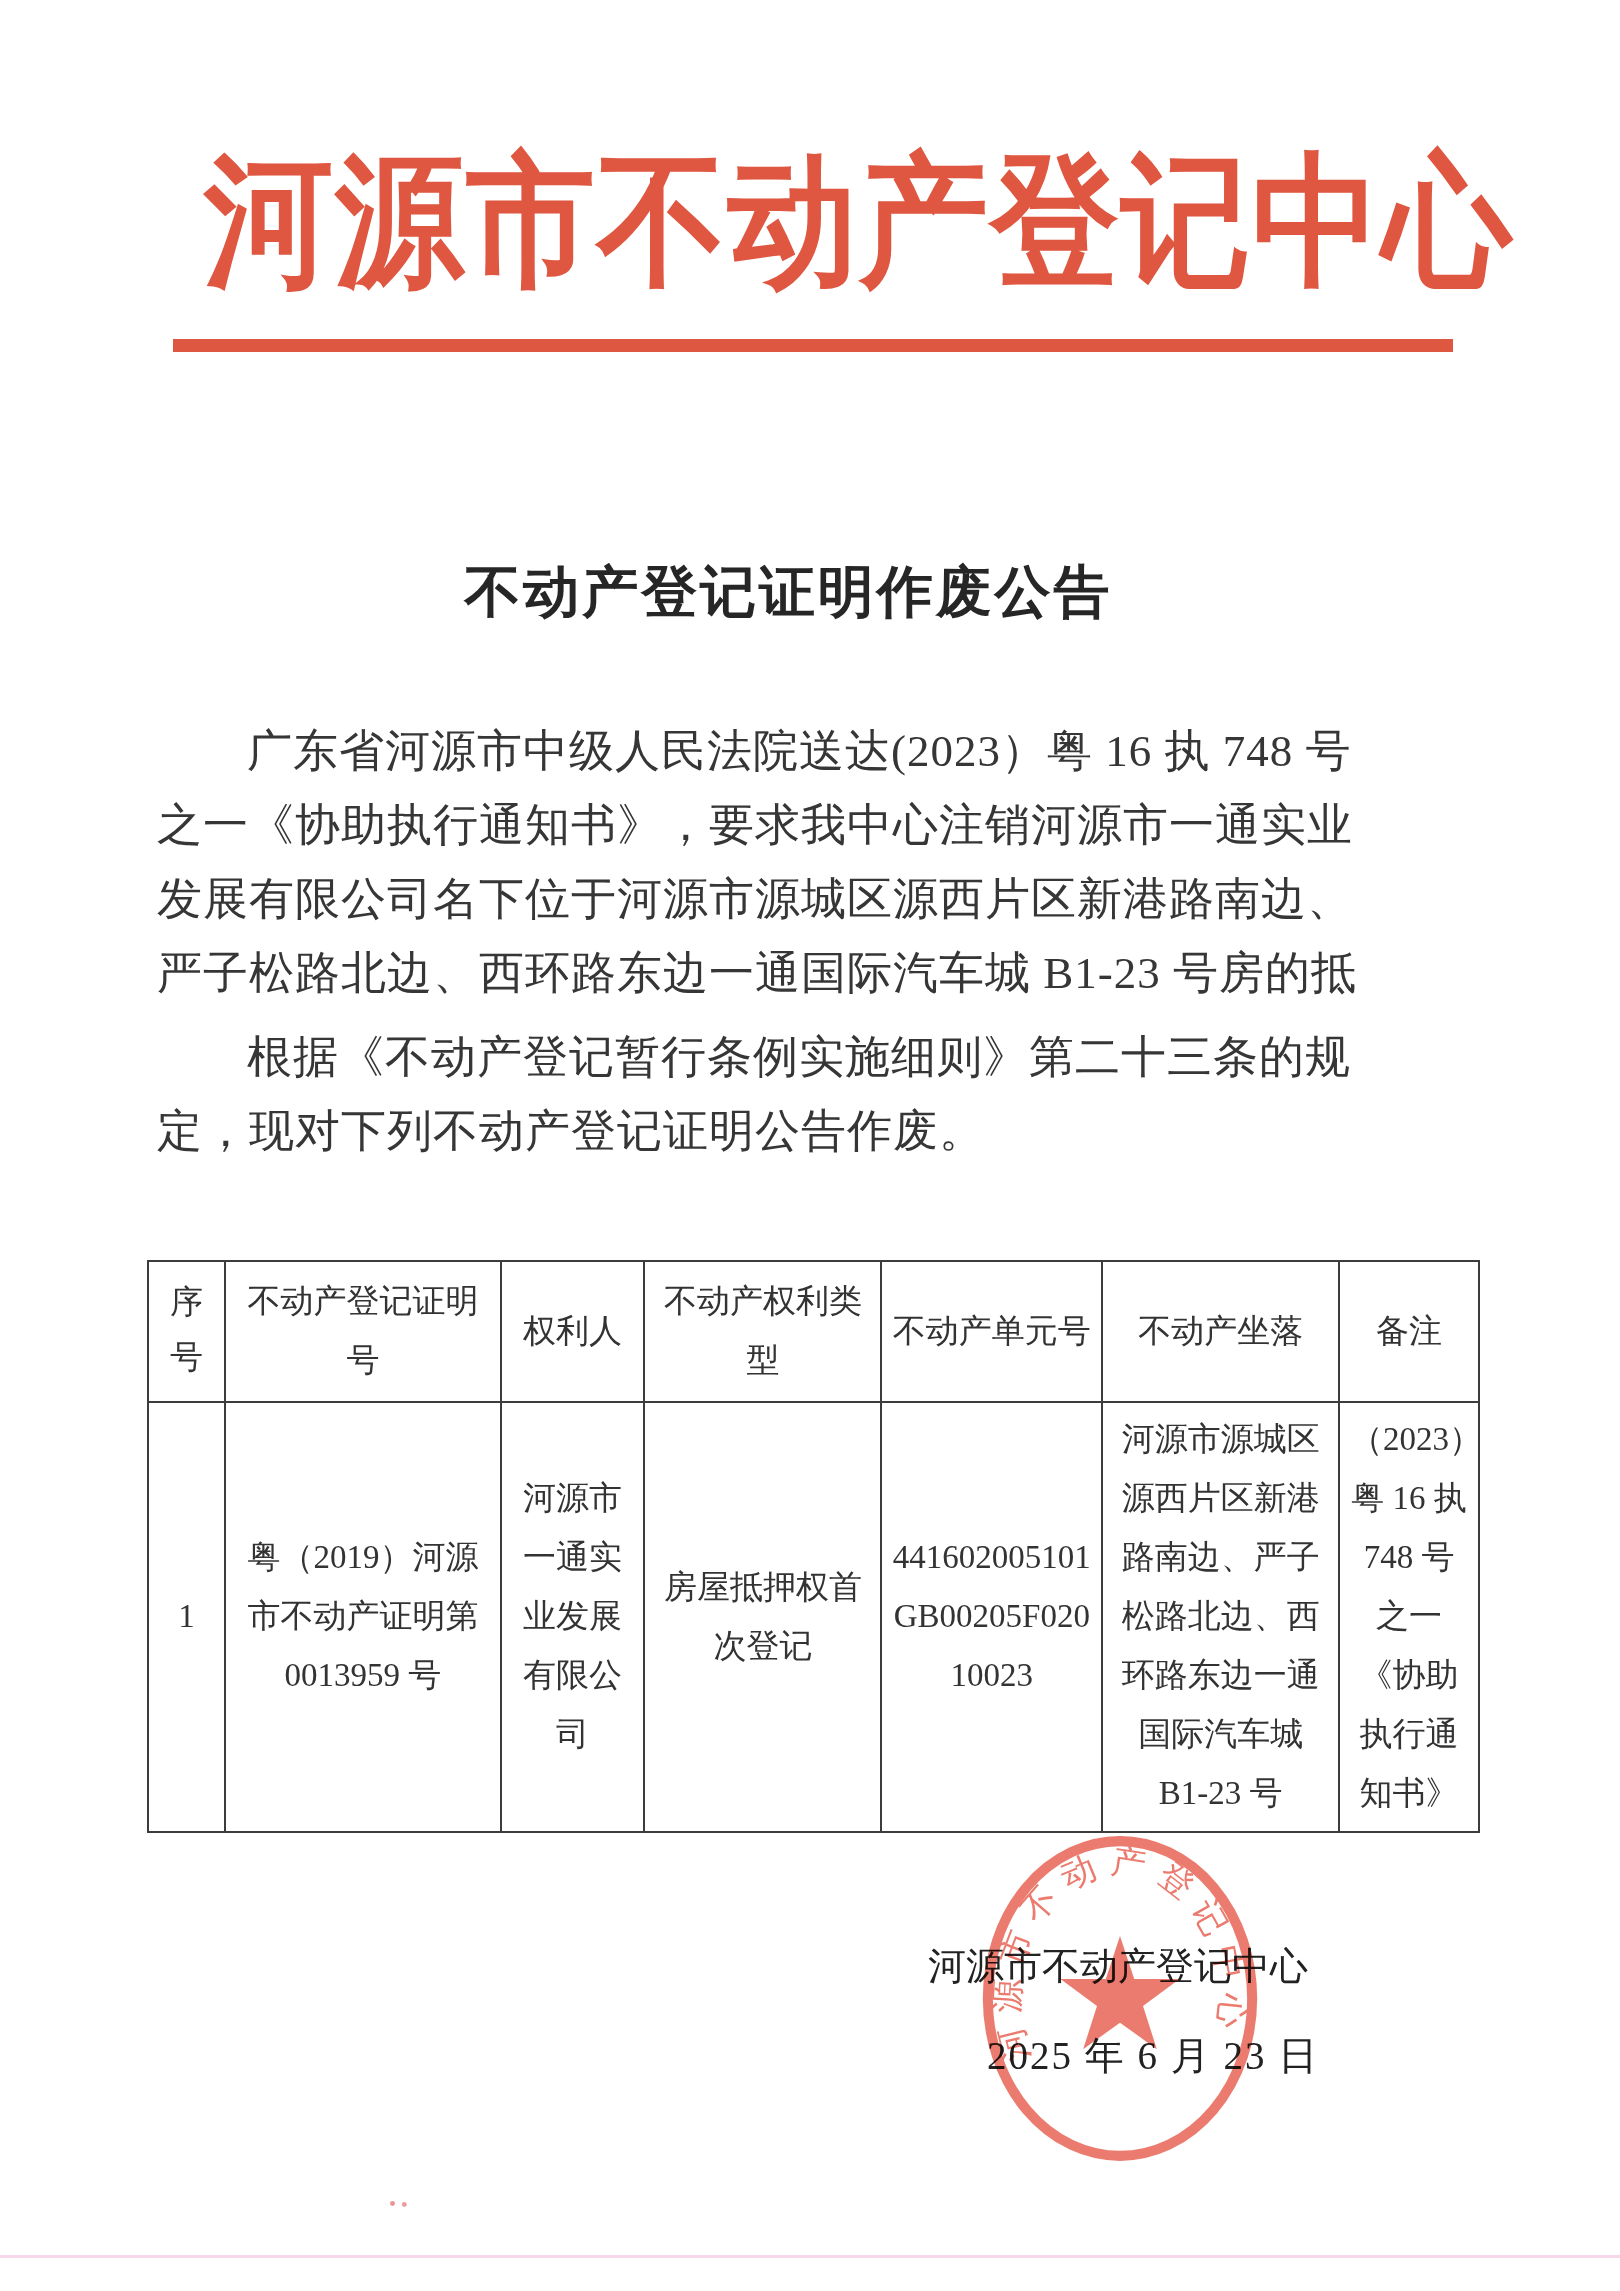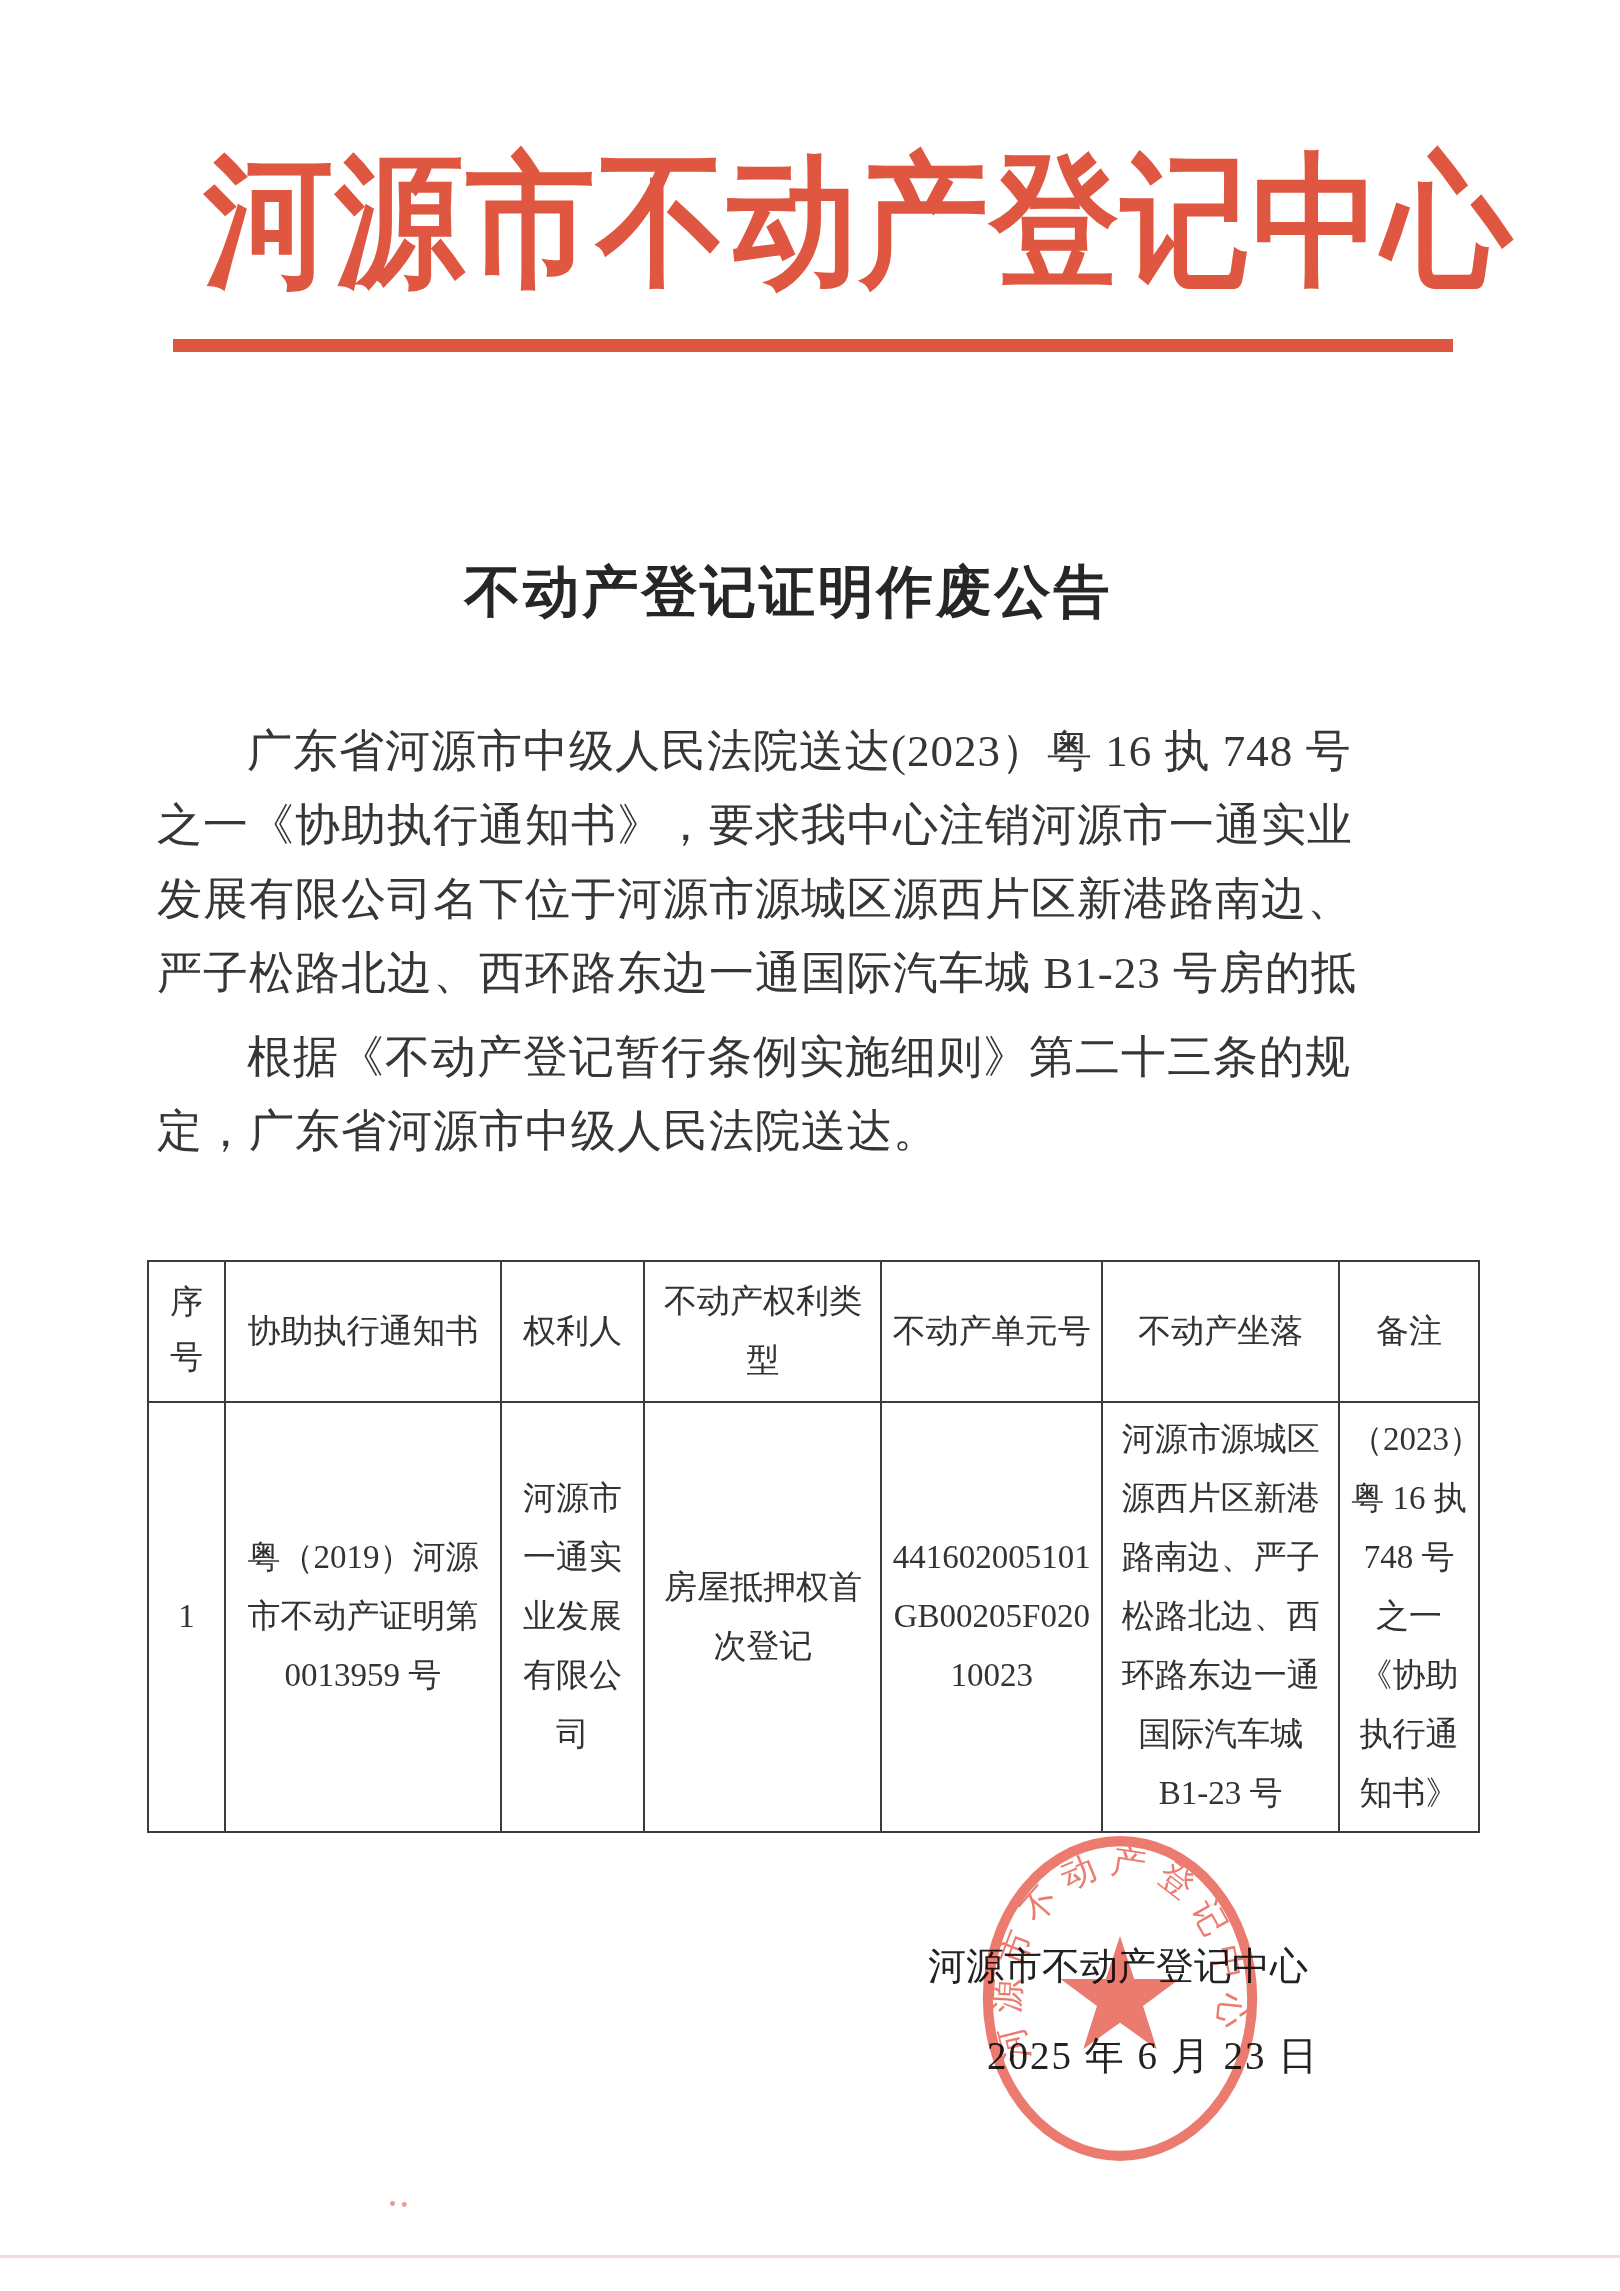--- a/index.html
+++ b/index.html
@@ -124,38 +124,38 @@
 
   <div class="body-text">
     <div class="para para1">
       <div class="body-line">广东省河源市中级人民法院送达(2023）粤 16 执 748 号</div>
       <div class="body-line">之一《协助执行通知书》，要求我中心注销河源市一通实业</div>
       <div class="body-line">发展有限公司名下位于河源市源城区源西片区新港路南边、</div>
       <div class="body-line">严子松路北边、西环路东边一通国际汽车城 B1-23 号房的抵</div>
     </div>
     <div class="para para2">
       <div class="body-line">根据《不动产登记暂行条例实施细则》第二十三条的规</div>
-      <div class="body-line">定，广东省河源市中级人民法院送达。</div>
+      <div class="body-line">定，现对下列不动产登记证明公告作废。</div>
     </div>
   </div>
 
   <table class="notice-table">
     <colgroup>
       <col class="col-xh">
         <col class="col-zmh">
         <col class="col-qlr">
         <col class="col-lx">
         <col class="col-dyh">
         <col class="col-zl">
         <col class="col-bz">
     </colgroup>
     <thead>
       <tr>
         <th class="th-xuhao"><span>序号</span></th>
-        <th>协助执行通知书</th>
+        <th>不动产登记证明号</th>
         <th>权利人</th>
         <th>不动产权利类型</th>
         <th>不动产单元号</th>
         <th>不动产坐落</th>
         <th>备注</th>
       </tr>
     </thead>
     <tbody>
       <tr>
         <td>1</td>

